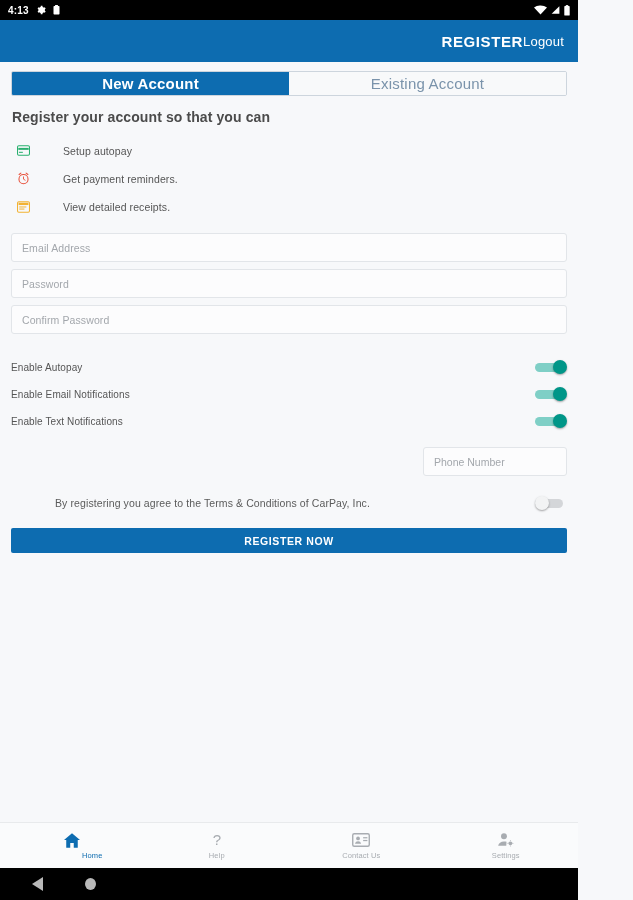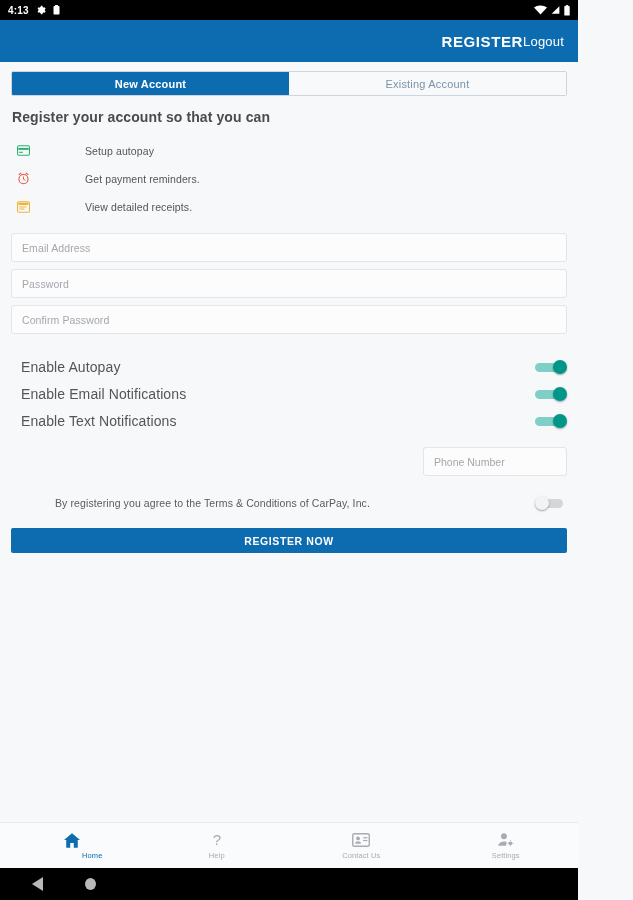--- a/index.html
+++ b/index.html
@@ -41,58 +41,58 @@
 
   
   .tabs {
     display: flex; margin-top: 9px;
     border: 1px solid #cdd5dd; border-radius: 2px; overflow: hidden;
     height: 25px; background: #f9fafb;
   }
   .tab {
     flex: 1 1 50%;
     display: flex; align-items: center; justify-content: center;
-    font-size: 11px; font-weight: bold; letter-spacing: .2px;
+    font-size: 15px; font-weight: bold; letter-spacing: .2px;
   }
   .tab.active { background: #0d6cb0; color: #ffffff; }
   .tab.inactive { background: #f8f9fa; color: #7a93ab; font-weight: normal; }
 
   
   .heading {
     font-size: 14px; color: #4b4b4b; font-weight: bold;
     margin-top: 13px; margin-left: 1px; letter-spacing: .1px;
   }
 
   
   .features { margin-top: 13px; }
   .feature-row {
     display: flex; align-items: center; height: 25px; margin-bottom: 3px;
   }
   .feature-icon { width: 22px; display: flex; justify-content: flex-start; margin-left: 6px; }
   .feature-label {
-    font-size: 10.5px; color: #555; margin-left: 46px; letter-spacing: .1px;
+    font-size: 10.5px; color: #555; margin-left: 24px; letter-spacing: .1px;
   }
 
   
   .fields { margin-top: 14px; }
   .field {
     height: 29px; background: #fcfcfd;
     border: 1px solid #e2e5e9; border-radius: 3px;
     display: flex; align-items: center; padding: 0 10px;
     margin-bottom: 7px;
   }
   .field .ph { font-size: 10.5px; color: #a3a7ac; letter-spacing: .1px; }
 
   
   .toggles { margin-top: 20px; }
   .toggle-row {
     display: flex; align-items: center; justify-content: space-between;
     height: 26px; margin-bottom: 1px;
   }
-  .toggle-label { font-size: 14px; color: #555; letter-spacing: .1px; margin-left: 10px; }
+  .toggle-label { font-size: 10px; color: #555; letter-spacing: .1px; }
   .switch { position: relative; width: 32px; height: 14px; flex: 0 0 32px; }
   .switch .track {
     position: absolute; left: 0; top: 3px;
     width: 28px; height: 9px; border-radius: 5px;
   }
   .switch .knob {
     position: absolute; top: 0; width: 14px; height: 14px; border-radius: 50%;
     box-shadow: 0 1px 2px rgba(0,0,0,.35);
   }
   .switch.on .track { background: #7fcfc6; }

